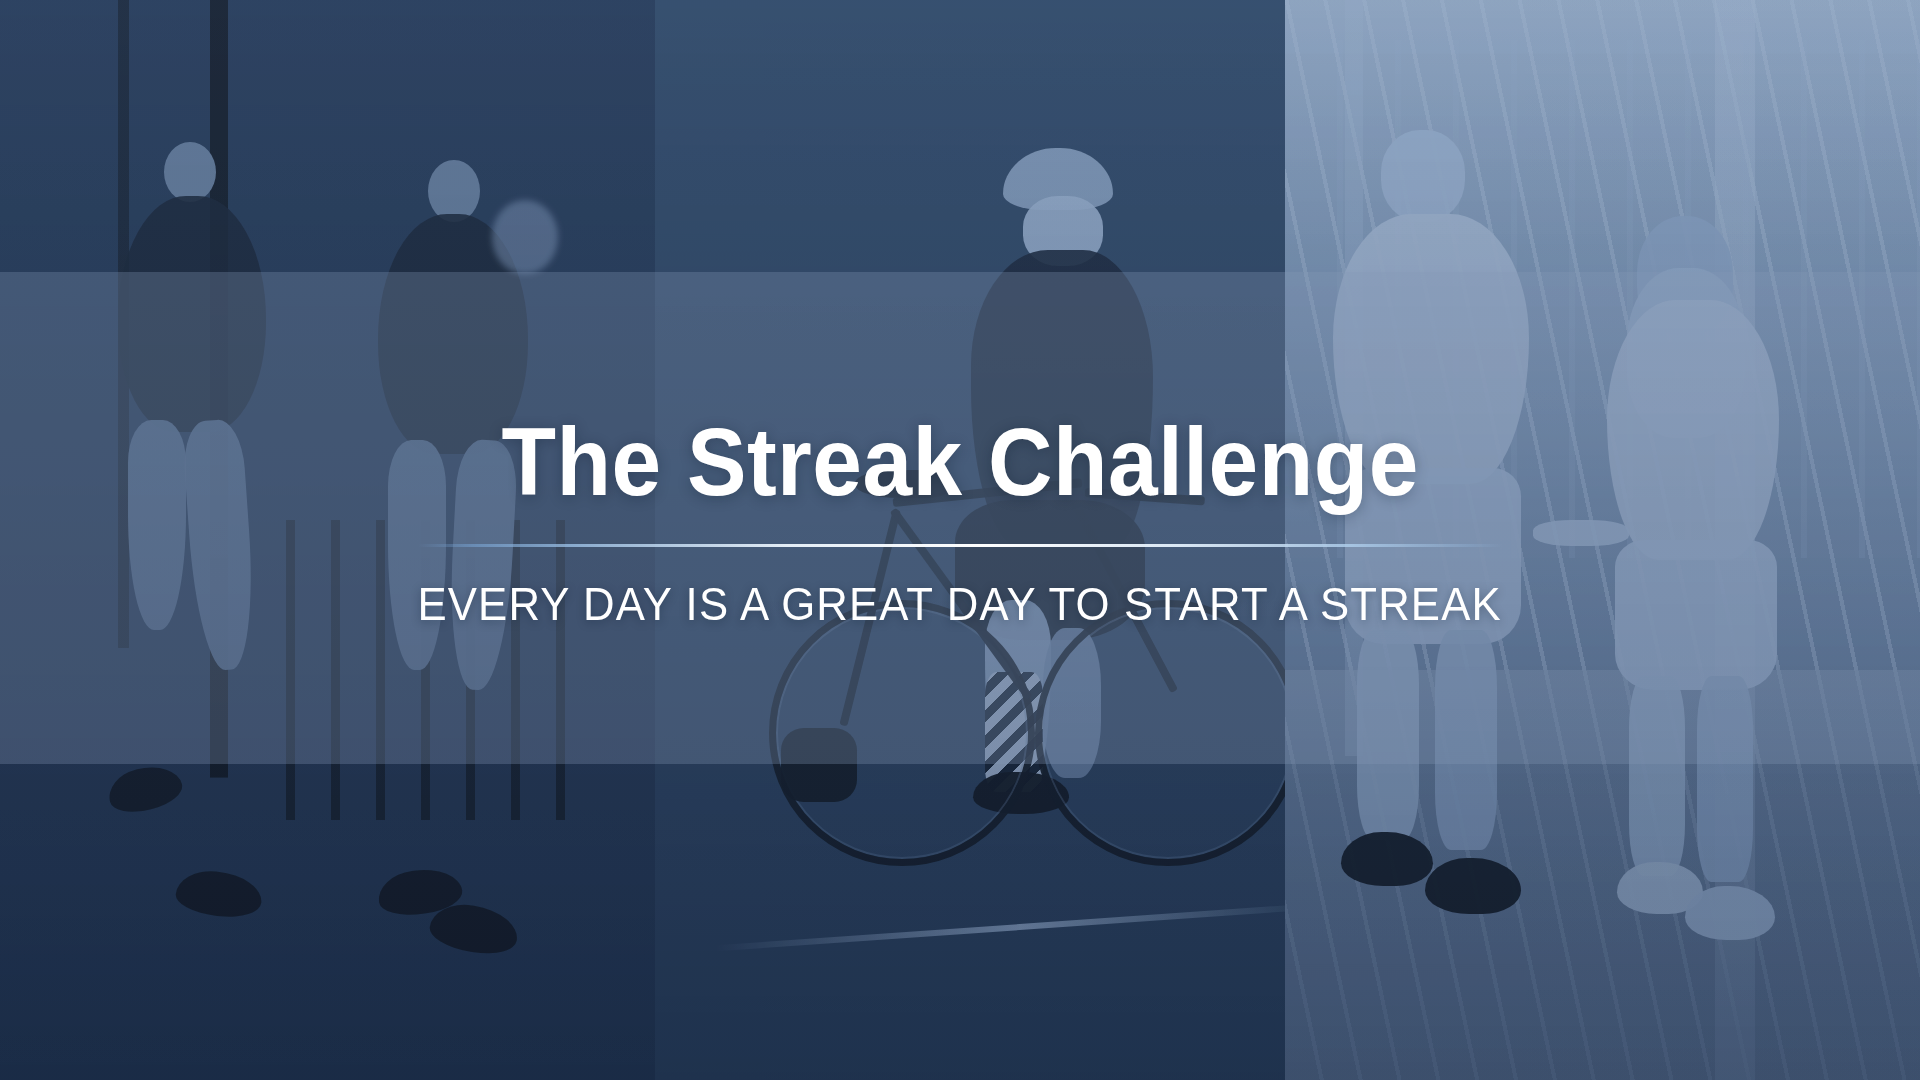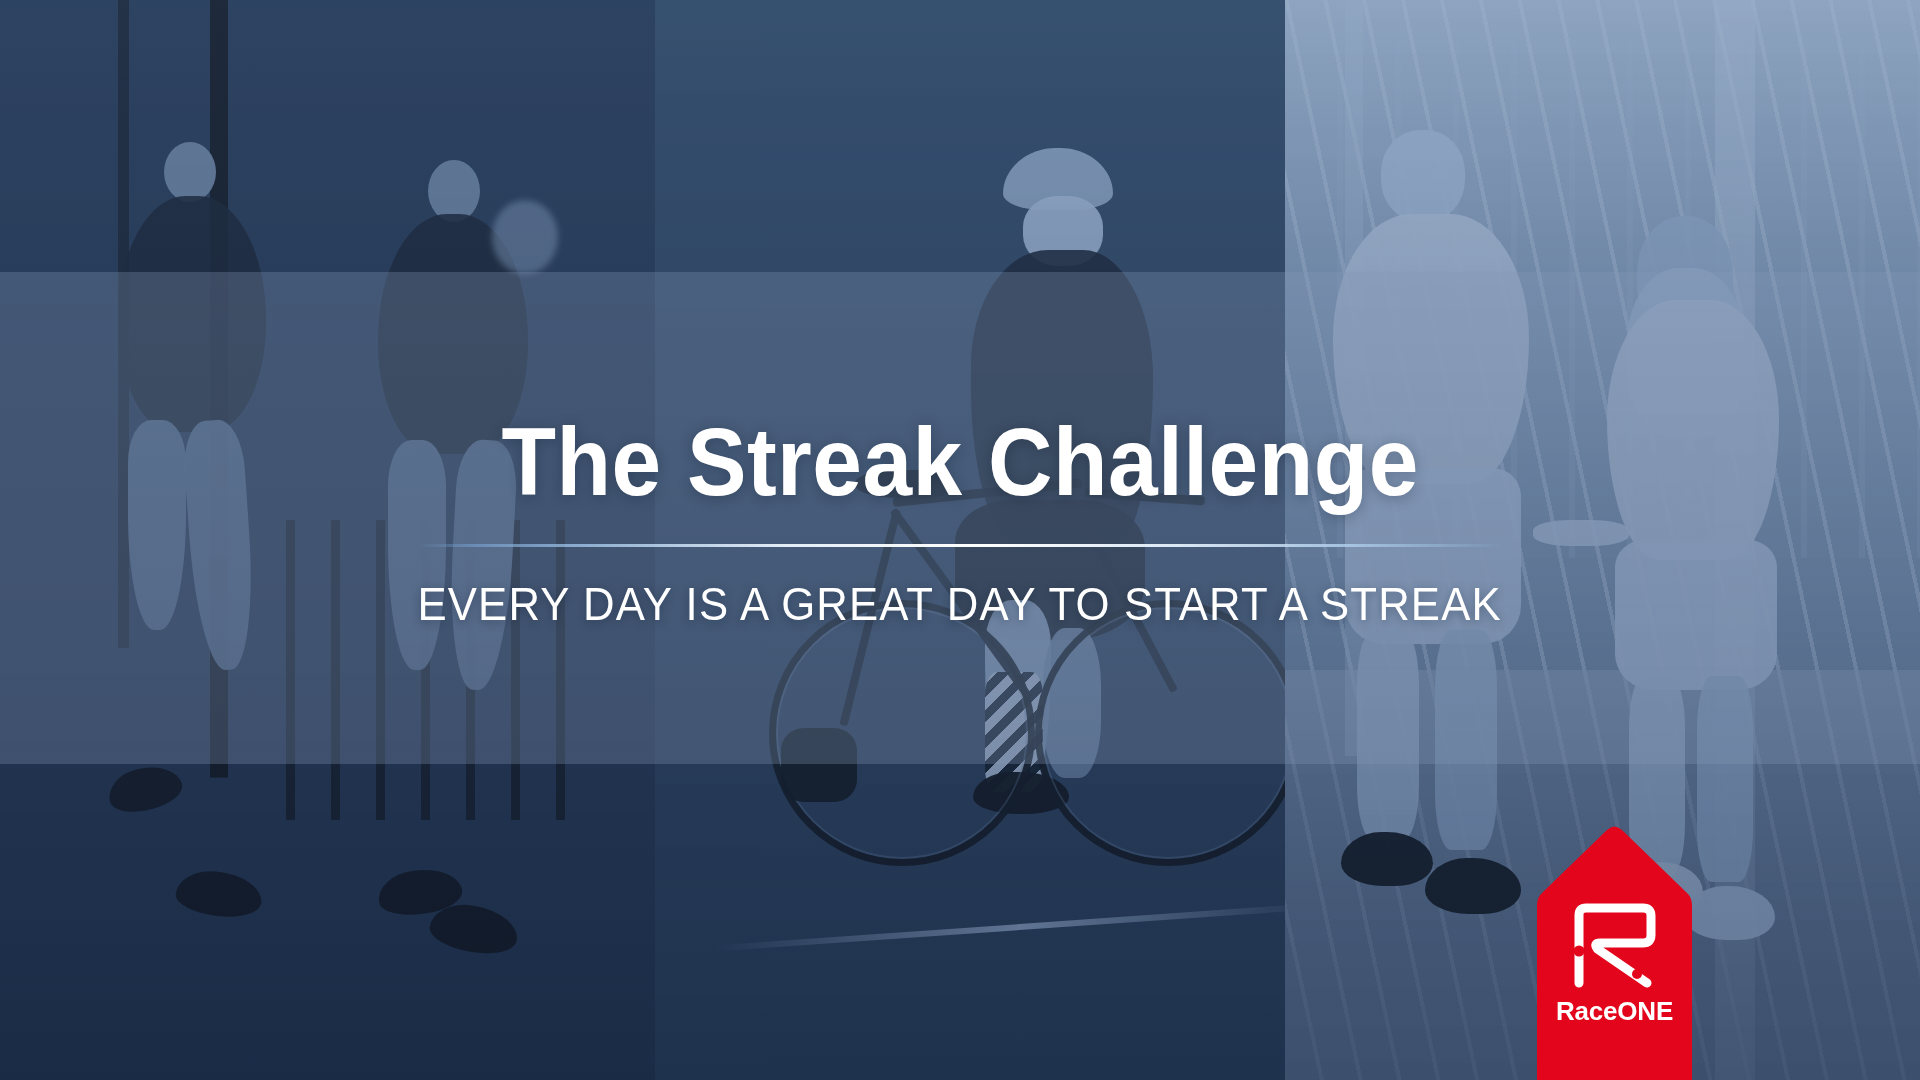--- a/index.html
+++ b/index.html
@@ -362,28 +362,14 @@
   <div class="band"></div>
 
   <div class="copy">
     <h1 class="title">The Streak Challenge</h1>
 
     <div class="divider"></div>
 
     <p class="subtitle">EVERY DAY IS A GREAT DAY TO START A STREAK</p>
   </div>
 
-  <div class="logo">
-    <svg width="175" height="269" viewBox="0 0 175 269" xmlns="http://www.w3.org/2000/svg">
-
-      <path d="M10 269 V94 Q10 86 16 81 L80 19 Q87.5 12 95 19 L159 81 Q165 86 165 94 V269 Z" fill="#e3051b"></path>
-
-      <g fill="none" stroke="#ffffff" stroke-width="9" stroke-linecap="round" stroke-linejoin="round">
-        <path d="M52 172 V104 Q52 97 59 97 H116 Q124 97 124 105 V124 Q124 132 116 132 H73 Q66 132 70.5 138 L120 172"></path>
-      </g>
-      <circle cx="52" cy="140" r="5.5" fill="#e3051b"></circle>
-      <circle cx="110" cy="163" r="5" fill="#e3051b"></circle>
-
-      <text x="87.5" y="209" text-anchor="middle" font-family="Liberation Sans, sans-serif" font-size="26" font-weight="700" fill="#ffffff" letter-spacing="-0.2">RaceONE</text>
-    </svg>
-  </div>
 
 </div>
 
 </body></html>

